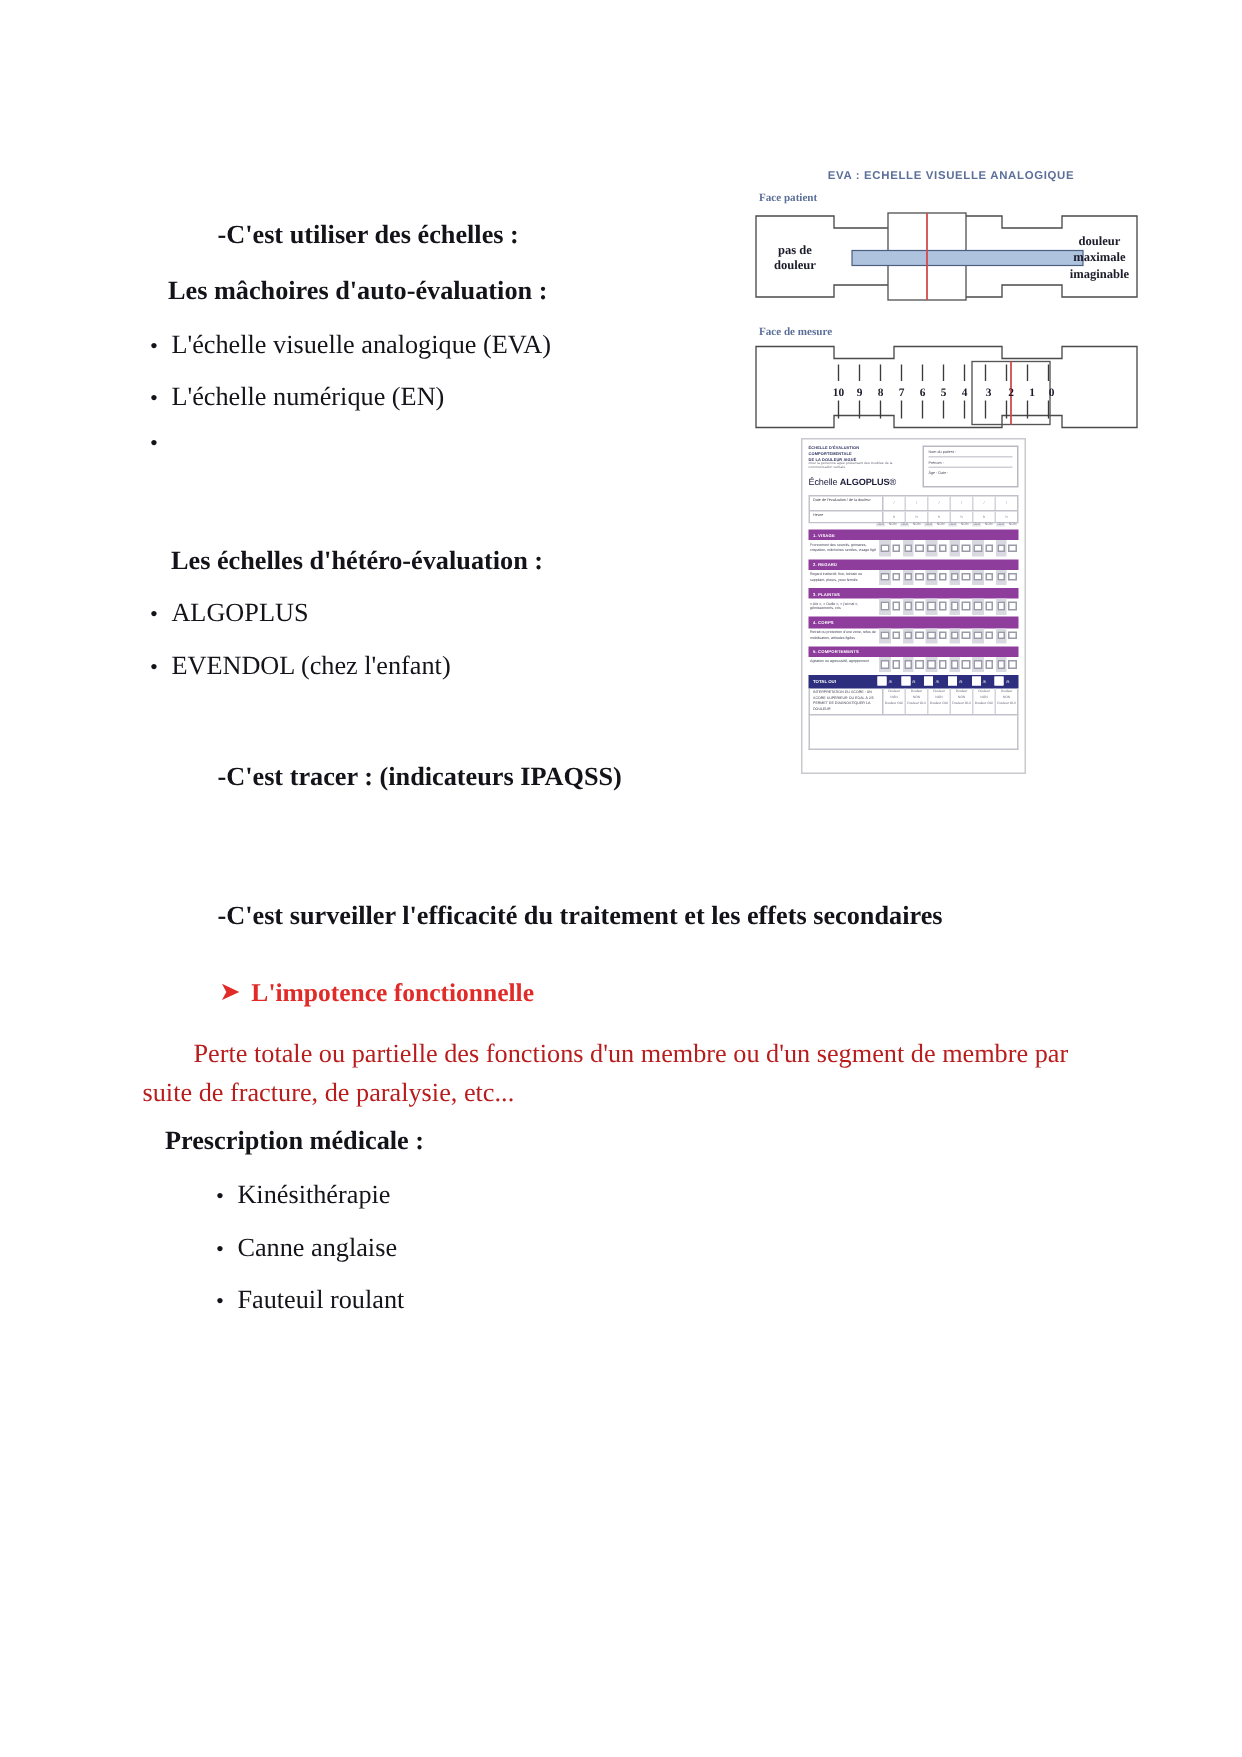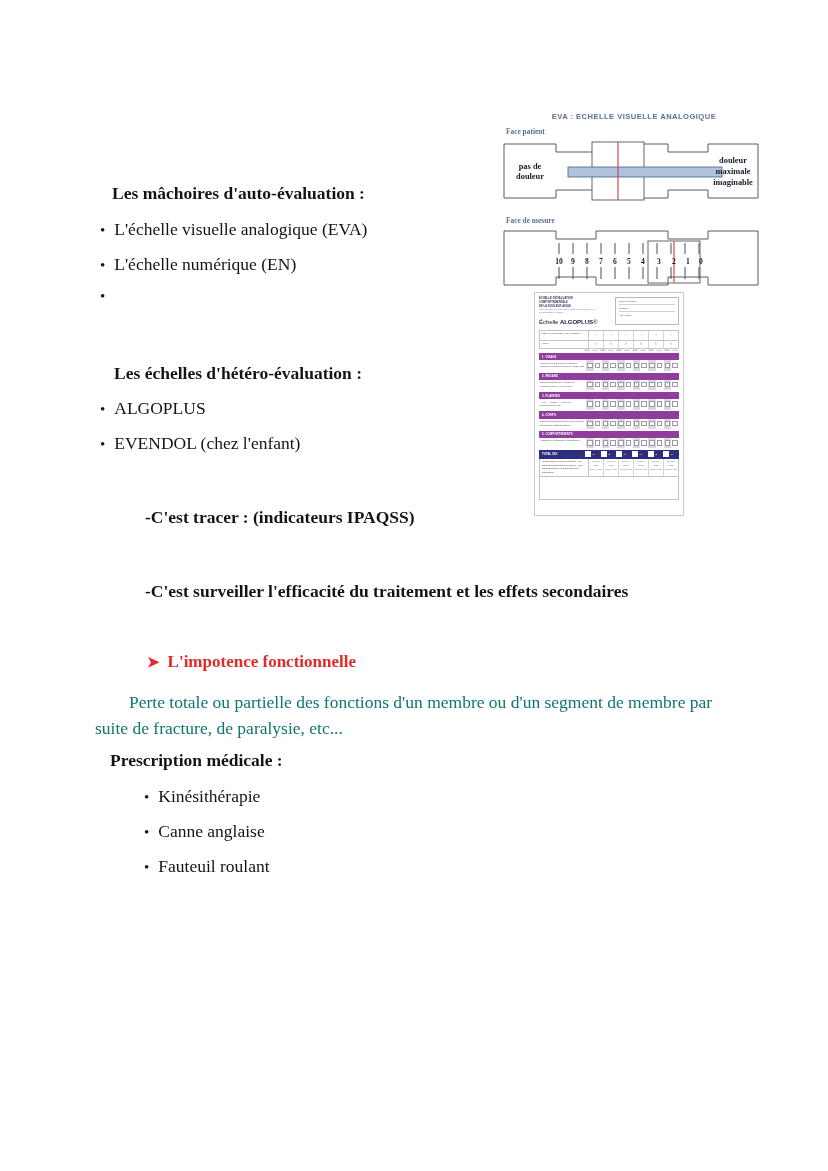--- a/index.html
+++ b/index.html
@@ -53,21 +53,21 @@
   .arrow-marker {
     color: #e02b28;
     font-size: 15px;
     line-height: 1;
   }
 
   .para {
     position: absolute;
     font-size: 17.5px;
     line-height: 1.5;
-    color: #0f766e;
+    color: #b91c1c;
     width: 640px;
     text-indent: 34px;
   }
 
   
   .eva-fig {
     position: absolute;
     left: 500px;
     top: 112px;
     width: 268px;
@@ -296,20 +296,21 @@
     margin: 0 4px;
     border: 0.6px solid #c2c2cc;
     border-top: none;
   }
 </style>
 </head>
 <body>
 
 <div class="page">
 
+  <div class="abs line bold" style="left:145px; top:146px;">-C'est utiliser des échelles  :</div>
 
   <div class="abs line bold" style="left:112px; top:183px;">Les mâchoires d'auto-évaluation  :</div>
 
   <div class="abs" style="left:100px; top:219px;">
     <div class="bullet-row line" style="margin-bottom:13px;">
       <span class="bullet-dot">•</span>
       <span>L'échelle visuelle analogique (EVA)</span>
     </div>
     <div class="bullet-row line" style="margin-bottom:13px;">
       <span class="bullet-dot">•</span>
@@ -328,21 +329,21 @@
       <span>ALGOPLUS</span>
     </div>
     <div class="bullet-row line">
       <span class="bullet-dot">•</span>
       <span>EVENDOL (chez l'enfant)</span>
     </div>
   </div>
 
   <div class="abs line bold" style="left:145px; top:507px;">-C'est tracer  : (indicateurs IPAQSS)</div>
 
-  <div class="abs line bold" style="left:145px; top:581px;font-family:Liberation Serif, serif;">-C'est surveiller l'efficacité du traitement et les effets secondaires</div>
+  <div class="abs line bold" style="left:145px; top:600px;font-family:Liberation Serif, serif;">-C'est surveiller l'efficacité du traitement et les effets secondaires</div>
 
   <div class="abs red-head" style="left:147px; top:652px;">
     <span class="arrow-marker">➤</span>
     <span>L'impotence fonctionnelle</span>
   </div>
 
   <div class="para" style="left:95px; top:689px;">Perte totale ou partielle des fonctions d'un membre ou d'un segment de membre par suite de fracture, de paralysie, etc...</div>
 
   <div class="abs line bold" style="left:110px; top:750px;">Prescription médicale :</div>
 

